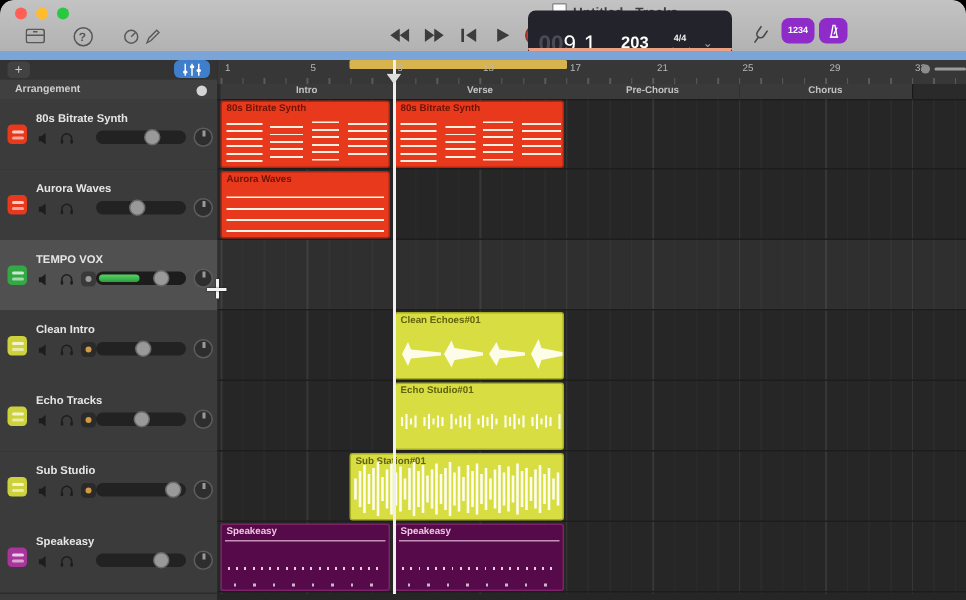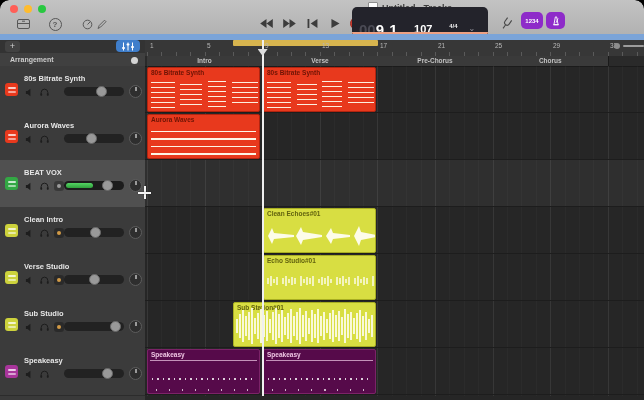--- a/index.html
+++ b/index.html
@@ -19,21 +19,21 @@
       font-size:8px;line-height:11px;text-align:center;font-weight:bold;}
   .transport{position:absolute;left:258px;top:14px;display:flex;align-items:center;gap:7px;height:18px;}
   .tpb{display:flex;align-items:center;justify-content:center;width:16px;height:14px;}
   .recbtn{width:11px;height:11px;border-radius:50%;background:#ce3a2e;border:1px solid #9e2c22;}
   .cycbtn{width:19px;height:15px;border-radius:4px;background:#c7a035;display:flex;align-items:center;justify-content:center;}
   
   .lcd{position:absolute;left:352px;top:7px;width:136px;height:44px;background:#23232b;
        border-radius:5px;display:flex;align-items:center;color:#fff;}
   .lcdline{position:absolute;left:352px;top:32px;width:136px;height:3px;background:#eda184;border-radius:0 0 4px 4px;}
   .lcd .ghost{color:#4b4b55;font-size:15px;font-weight:bold;margin-left:7px;}
-  .lcd .big{font-size:15px;font-weight:bold;letter-spacing:.5px;}
+  .lcd .big{font-size:15px;font-weight:normal;letter-spacing:.5px;}
   .lcd .cap{position:absolute;font-size:4px;color:#c8826e;letter-spacing:.4px;}
   .lcd .tempo{font-size:11px;font-weight:bold;margin-left:16px;}
   .lcd .sigblk{margin-left:14px;line-height:6px;text-align:center;}
   .lcd .sig{font-size:6px;font-weight:bold;color:#eee;}
   .lcd .key{font-size:6px;color:#b9b9c2;}
   .lcd .chev{margin-left:8px;color:#9a9aa4;font-size:8px;line-height:6px;}
   .badge{position:absolute;top:12px;height:17px;border-radius:5px;background:#8e2bc9;
          display:flex;align-items:center;justify-content:center;color:#fff;}
   .bluestrip{position:absolute;left:0;top:34px;width:644px;height:6px;background:#7ba4d8;}
   
@@ -174,21 +174,21 @@
         <svg width="12" height="9" viewBox="0 0 12 9">
             <path d="M1 2.7h8M9 2.7L7.2 1.1M9 2.7L7.2 4.3M11 6.3H3M3 6.3l1.8-1.6M3 6.3l1.8 1.6" stroke="#fff" stroke-width="1.1" fill="none"></path>
           </svg>
         </span>
     </div>
 
     <div class="lcd">
       <span class="ghost">00</span>
       <span class="big">9.1</span>
       <span class="cap" style="left:10px;bottom:1px">BAR BEAT</span>
-      <span class="tempo">107</span>
+      <span class="tempo">203</span>
       <span class="cap" style="left:66px;bottom:1px">TEMPO</span>
       <span class="sigblk">
         <span class="sig">4/4</span><br>
         <span class="key">Cmaj</span>
       </span>
       <span class="chev">⌄</span>
     </div>
     <div class="lcdline"></div>
 
     <div class="tbico" style="left:499px;top:16px">
@@ -280,21 +280,21 @@
       <div class="tslider">
           <span class="thumb" style="left:45%"></span>
         </div>
       <div class="tknob"></div>
     </div>
 
     <div class="trow sel" style="top:120px">
       <div class="ticon" style="background:#33a844">
           <i></i>
         </div>
-      <div class="tname">BEAT VOX</div>
+      <div class="tname">TEMPO VOX</div>
       <div class="tctrls">
         <span class="tbtn">
             <svg width="9" height="9" viewBox="0 0 10 10">
               <path d="M1 3.2h1.8L6 .8v8.4L2.8 6.8H1z" fill="#1d1d1d"></path>
             </svg>
           </span>
         <span class="tbtn">
             <svg width="9" height="9" viewBox="0 0 10 10">
               <path d="M1.3 8.2V5a3.7 3.7 0 0 1 7.4 0v3.2" fill="none" stroke="#1d1d1d" stroke-width="1.1"></path>
               <rect x="0.5" y="5.8" width="1.9" height="2.9" rx=".9" fill="#1d1d1d"></rect>
@@ -333,21 +333,21 @@
       <div class="tslider">
           <span class="thumb" style="left:52%"></span>
         </div>
       <div class="tknob"></div>
     </div>
 
     <div class="trow" style="top:214px">
       <div class="ticon" style="background:#cdd23c">
           <i></i>
         </div>
-      <div class="tname">Verse Studio</div>
+      <div class="tname">Echo Tracks</div>
       <div class="tctrls">
         <span class="tbtn">
             <svg width="9" height="9" viewBox="0 0 10 10">
               <path d="M1 3.2h1.8L6 .8v8.4L2.8 6.8H1z" fill="#1d1d1d"></path>
             </svg>
           </span>
         <span class="tbtn">
             <svg width="9" height="9" viewBox="0 0 10 10">
               <path d="M1.3 8.2V5a3.7 3.7 0 0 1 7.4 0v3.2" fill="none" stroke="#1d1d1d" stroke-width="1.1"></path>
               <rect x="0.5" y="5.8" width="1.9" height="2.9" rx=".9" fill="#1d1d1d"></rect>

